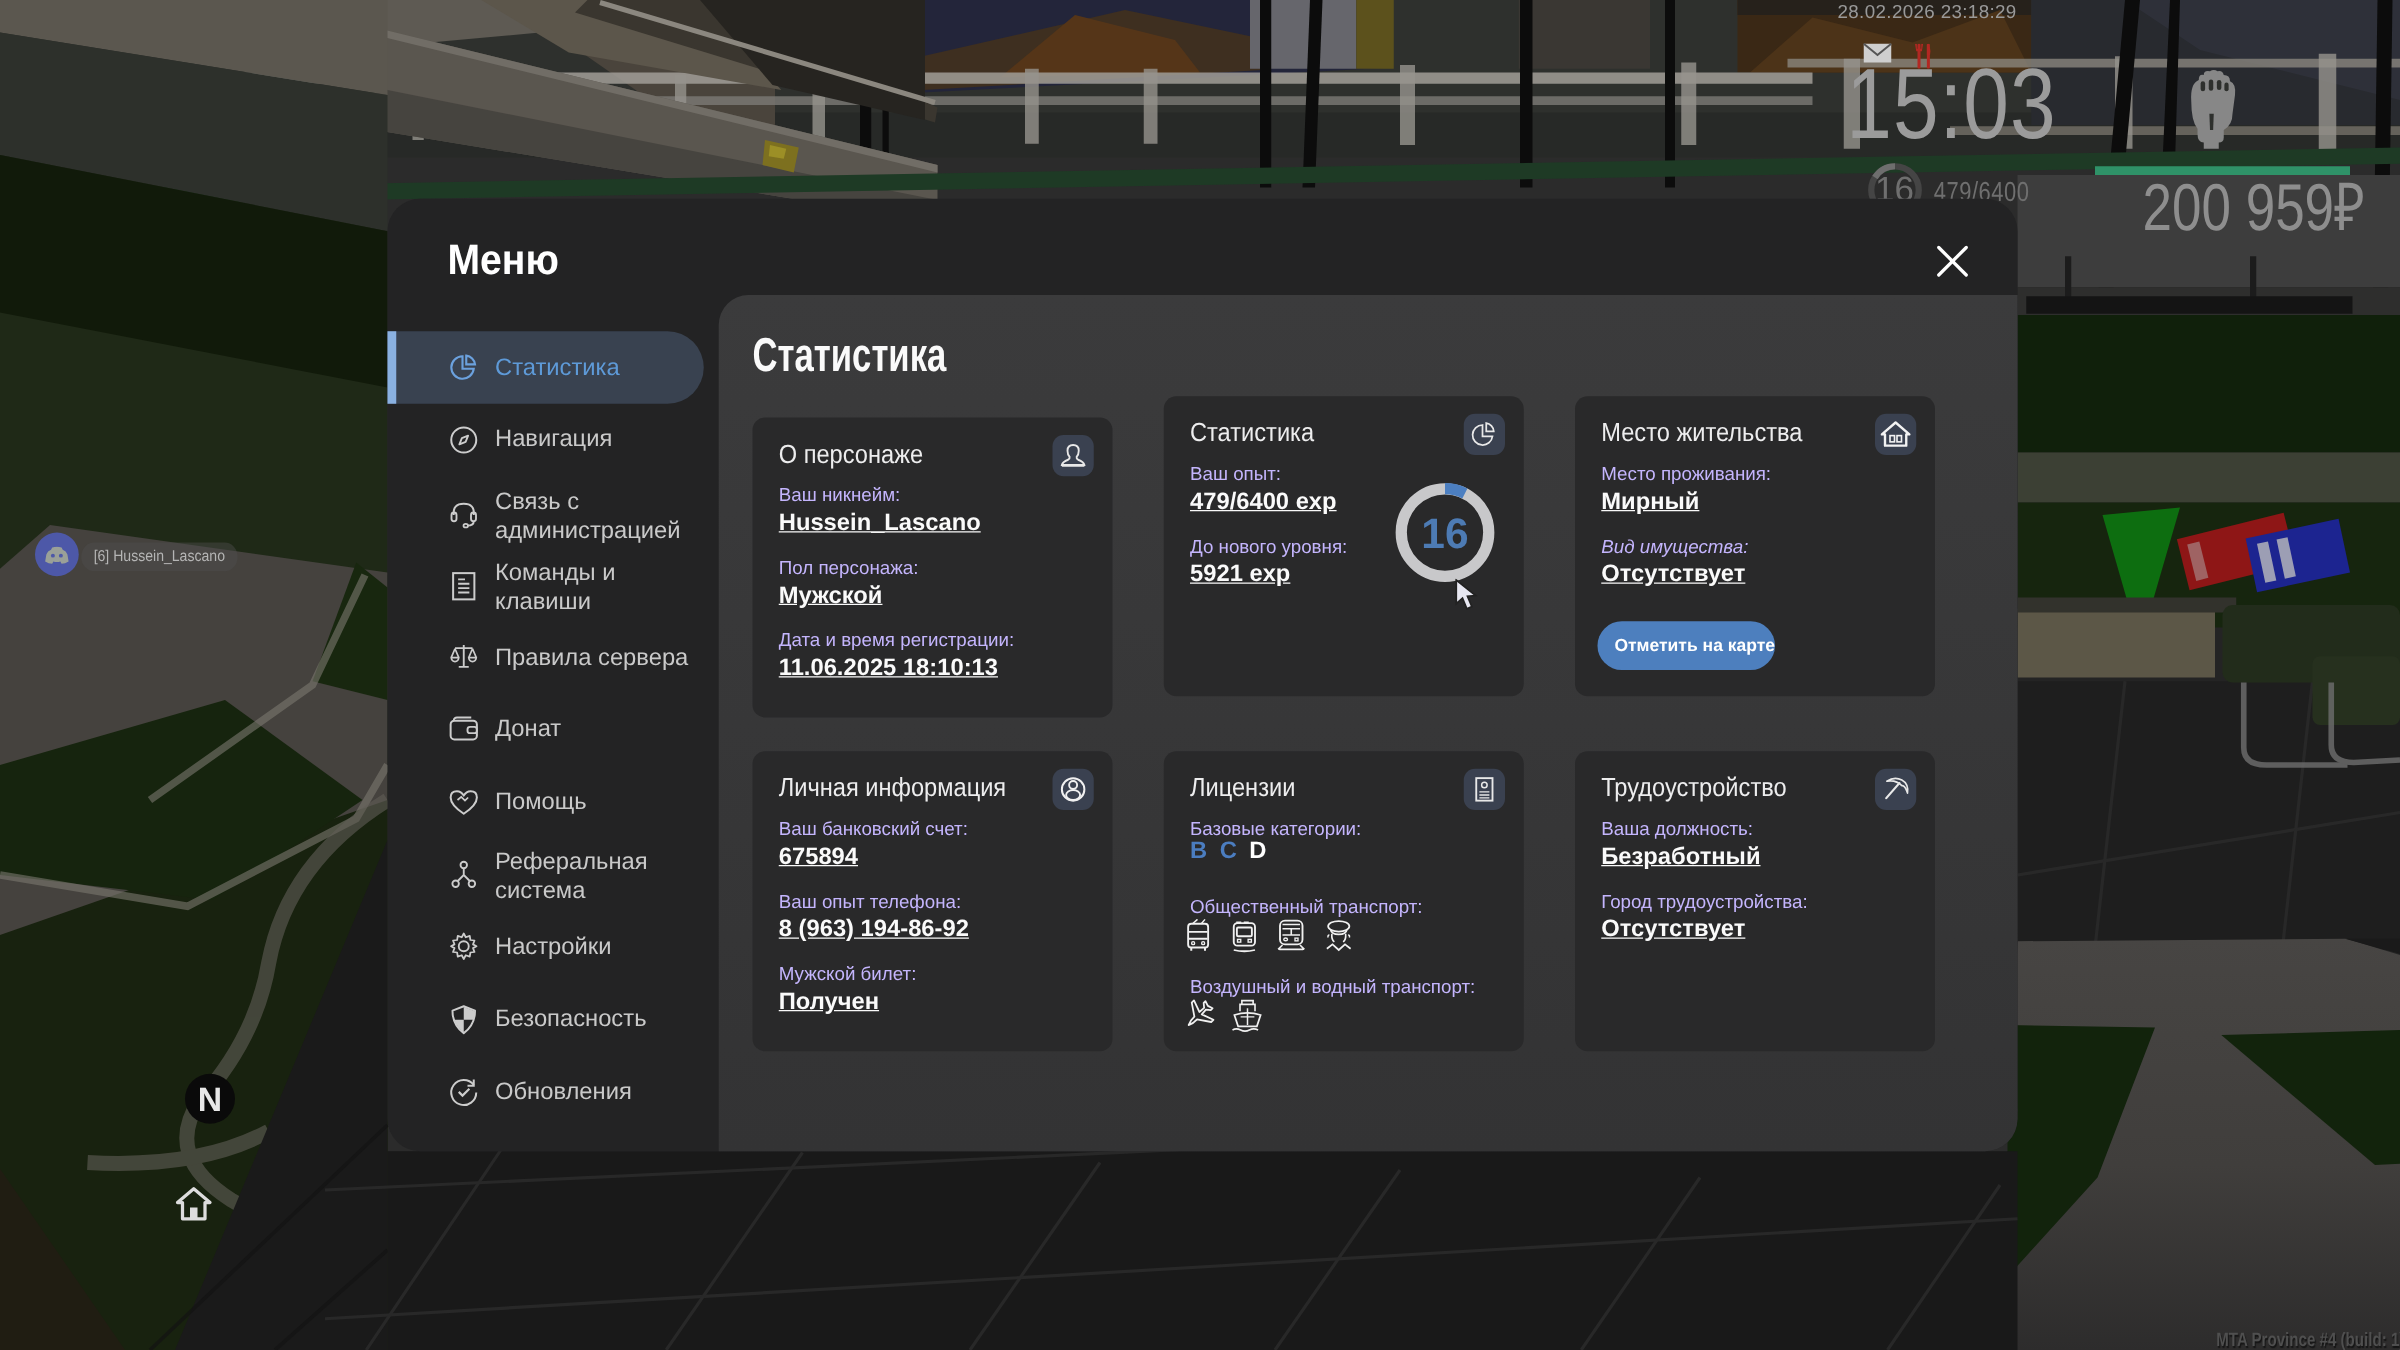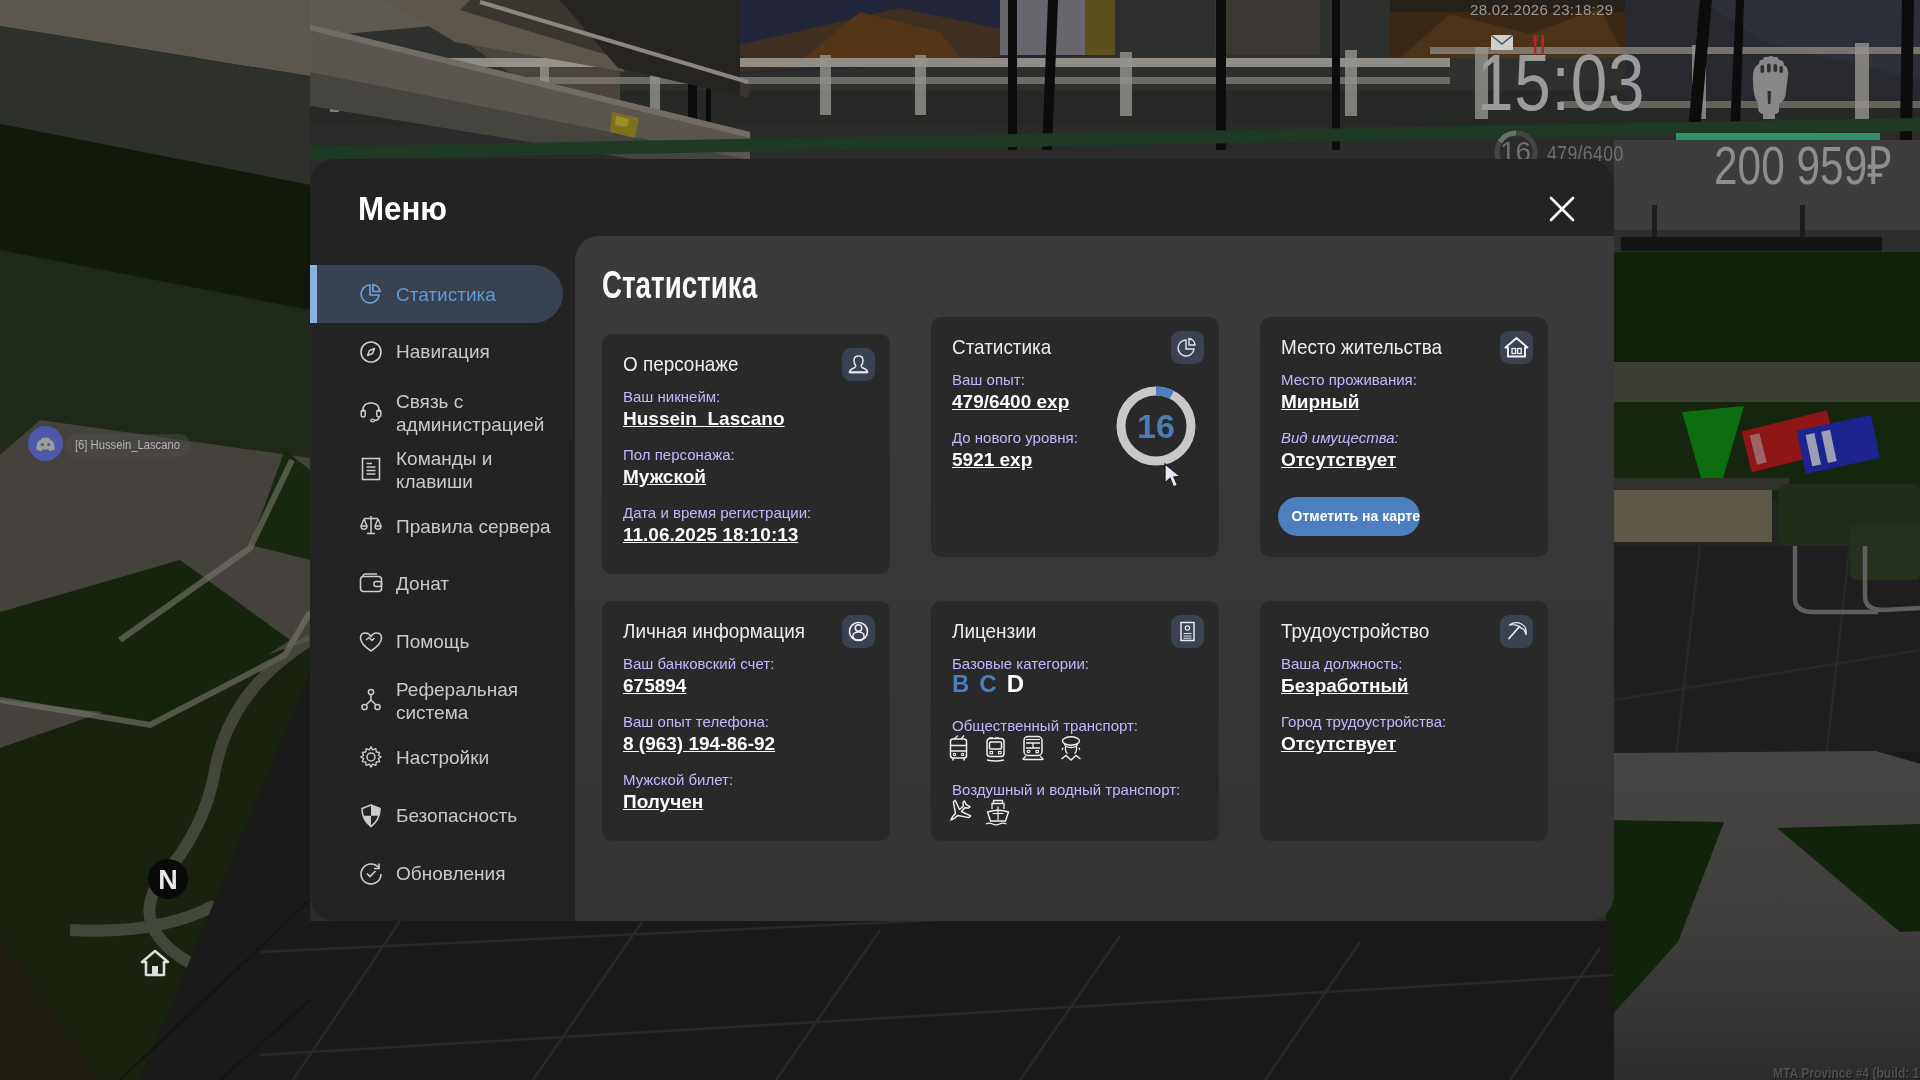--- a/index.html
+++ b/index.html
@@ -394,21 +394,21 @@
   <div class="card" style="left:931px;top:601px;">
     <div class="ct">Лицензии</div>
     <div class="badge">
       <svg width="33" height="33" viewBox="0 0 33 33">
         <rect x="10" y="7.5" width="13" height="18" fill="none" stroke="#e8e8e8" stroke-width="1.5"></rect>
         <circle cx="16.5" cy="13" r="2.2" fill="none" stroke="#e8e8e8" stroke-width="1.2"></circle>
         <path d="M12.5 18.5 L20.5 18.5 M12.5 21 L20.5 21 M12.5 23.3 L20.5 23.3" stroke="#e8e8e8" stroke-width="1.1"></path>
       </svg>
     </div>
     <div class="lbl" style="top:54px;">Базовые категории:</div>
-    <div class="abs" style="left:21px;top:69px;font-size:24px;font-weight:bold;">
+    <div class="abs" style="left:21px;top:69px;font-size:19px;font-weight:bold;">
       <span style="color:#4b7dc0;">B</span><span style="margin-left:10px;color:#4b7dc0;">C</span><span style="margin-left:10px;color:#ffffff;">D</span>
     </div>
     <div class="lbl" style="top:116px;">Общественный транспорт:</div>
 
     <svg class="abs" width="135" height="28" viewBox="0 0 135 28" style="left:18px;top:134px;">
       <g fill="none" stroke="#f0f0f0" stroke-width="1.5">
 
         <path d="M5 4 L9 0.5 M12 4 L15 0.5" stroke-width="1.2"></path>
         <rect x="1.5" y="4" width="16" height="19" rx="2.5"></rect>
         <path d="M2 10.5 L17 10.5 M2 16 L17 16"></path>

